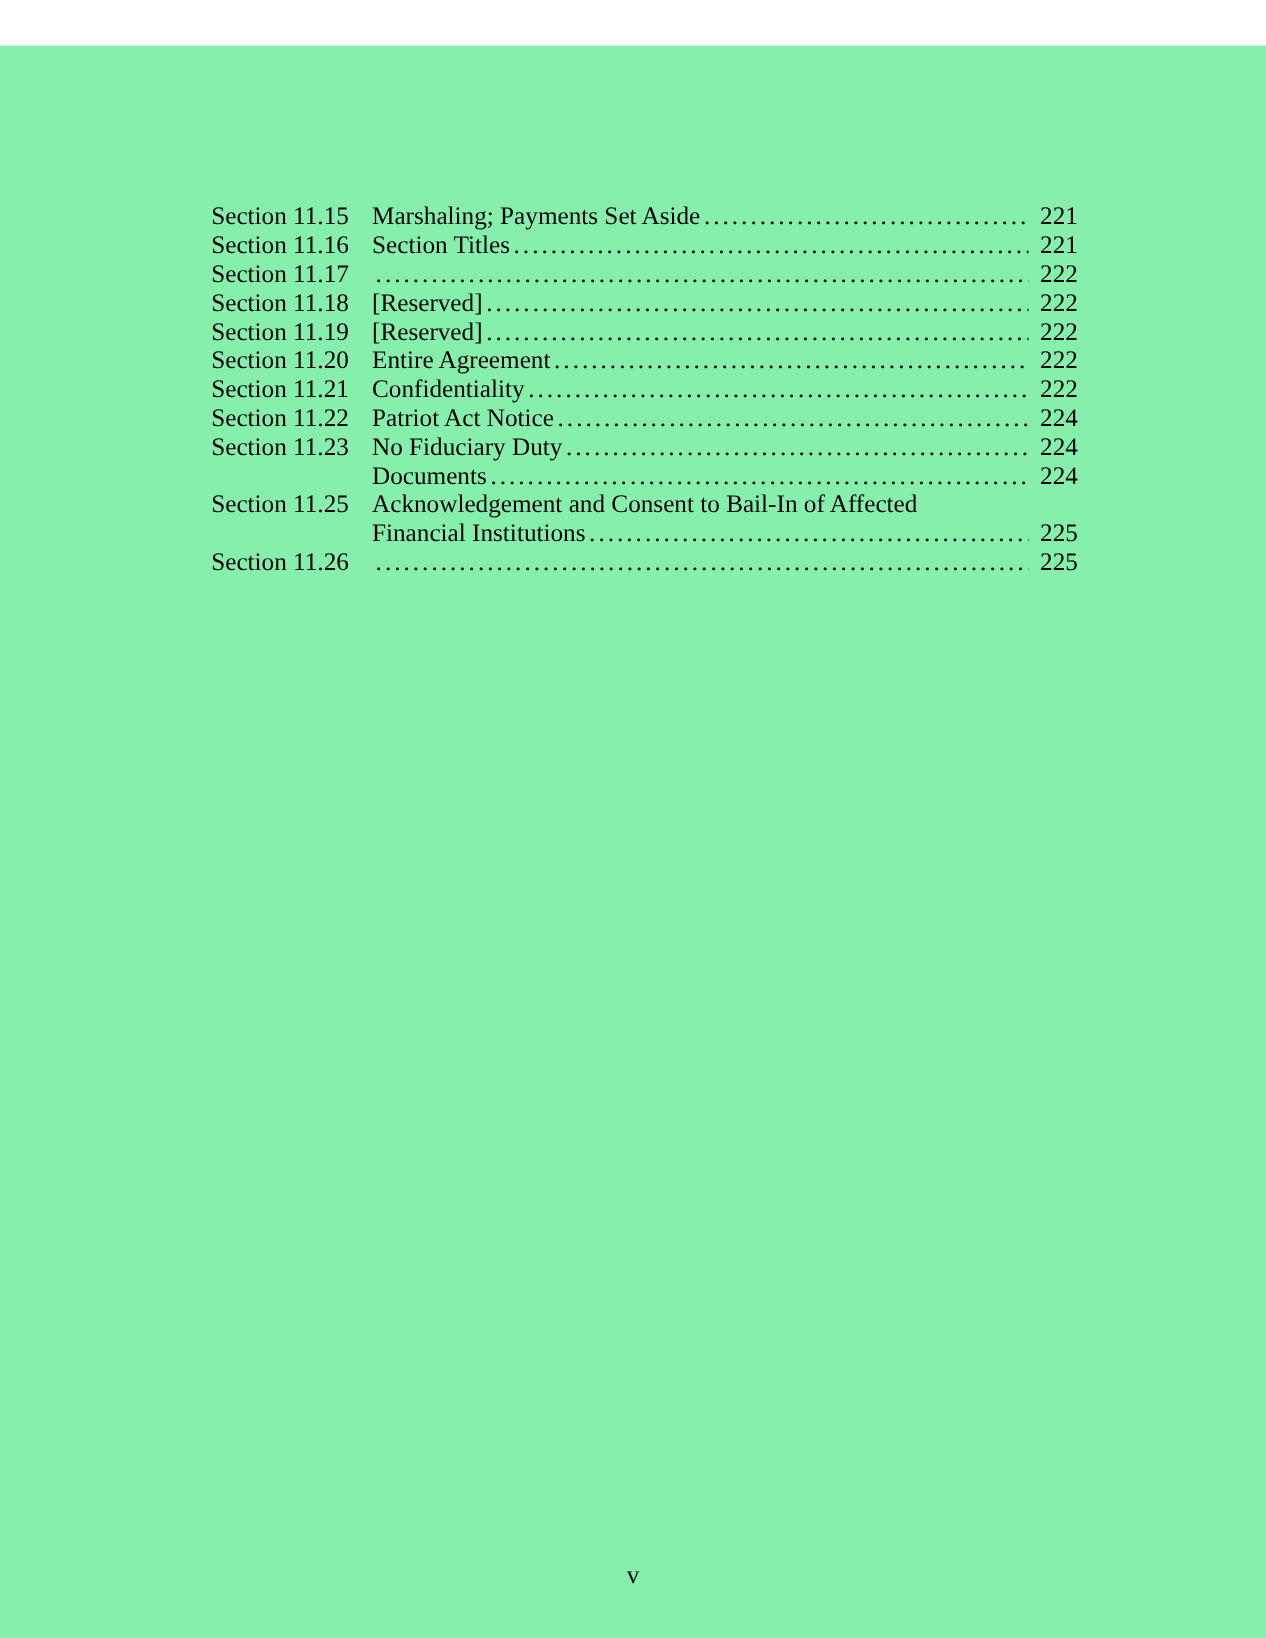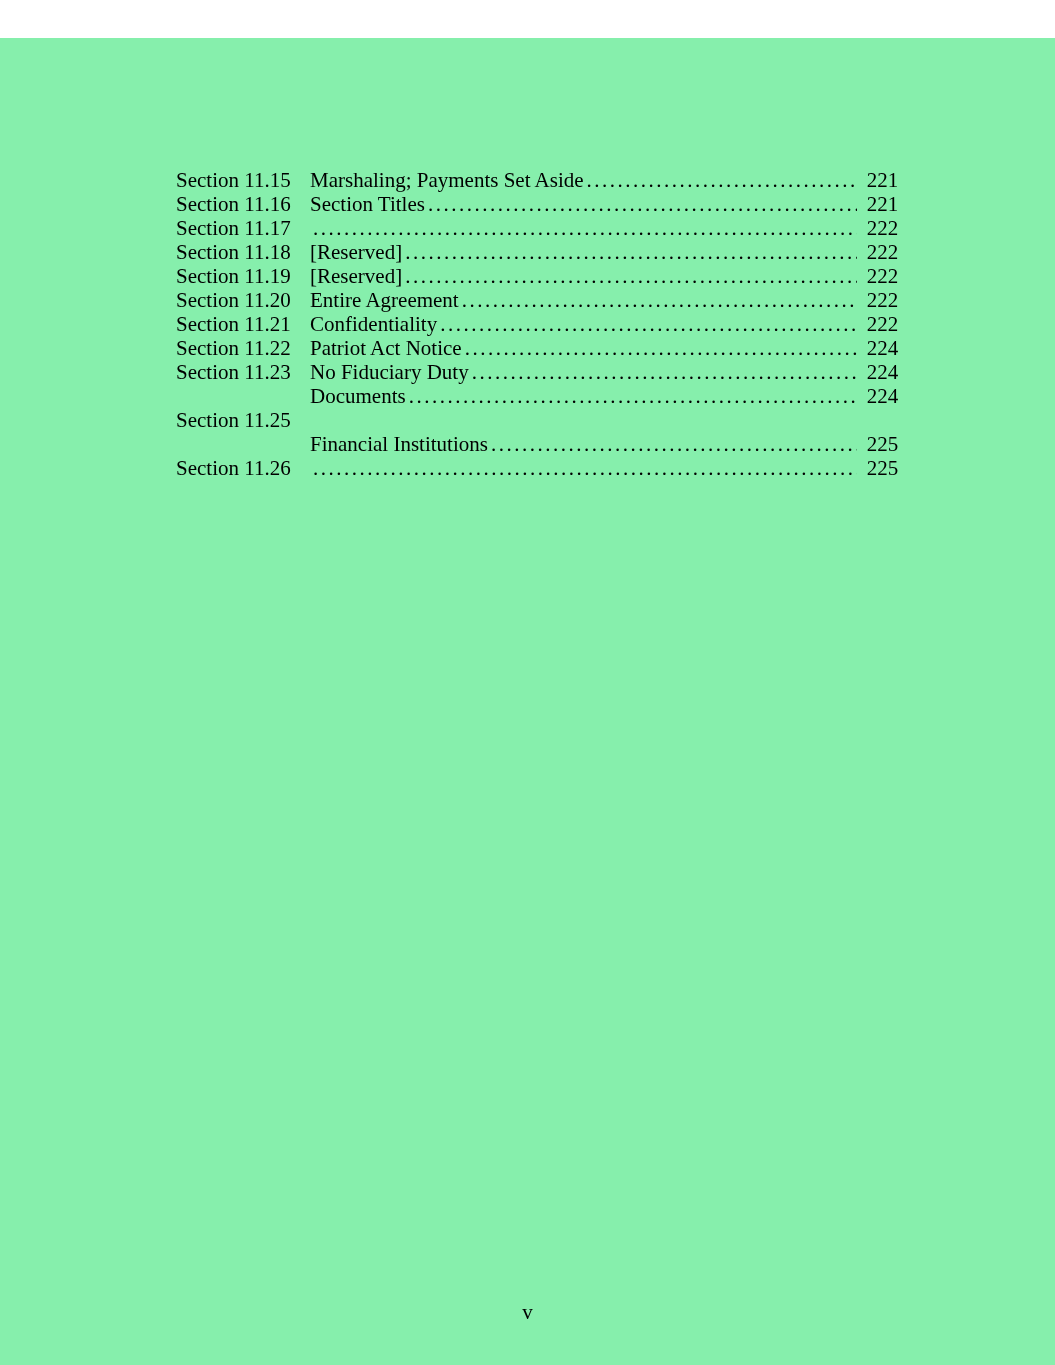--- a/index.html
+++ b/index.html
@@ -141,20 +141,21 @@
 
     <div class="toc-row">
       <span class="col-section"></span>
       <span class="col-title">Documents</span>
       <span class="leader"></span>
       <span class="col-page">224</span>
     </div>
 
     <div class="toc-row no-page">
       <span class="col-section">Section 11.25</span>
+      <span class="col-title">Acknowledgement and Consent to Bail-In of Affected</span>
 
     </div>
 
     <div class="toc-row">
       <span class="col-section"></span>
       <span class="col-title">Financial Institutions</span>
       <span class="leader"></span>
       <span class="col-page">225</span>
     </div>
 

